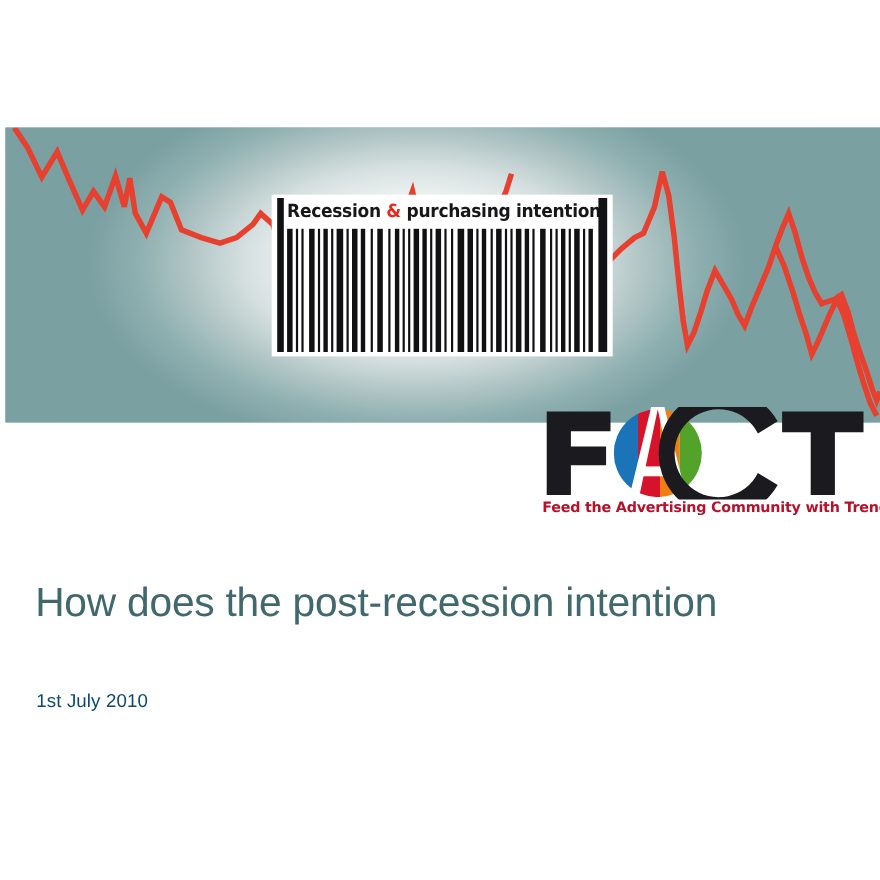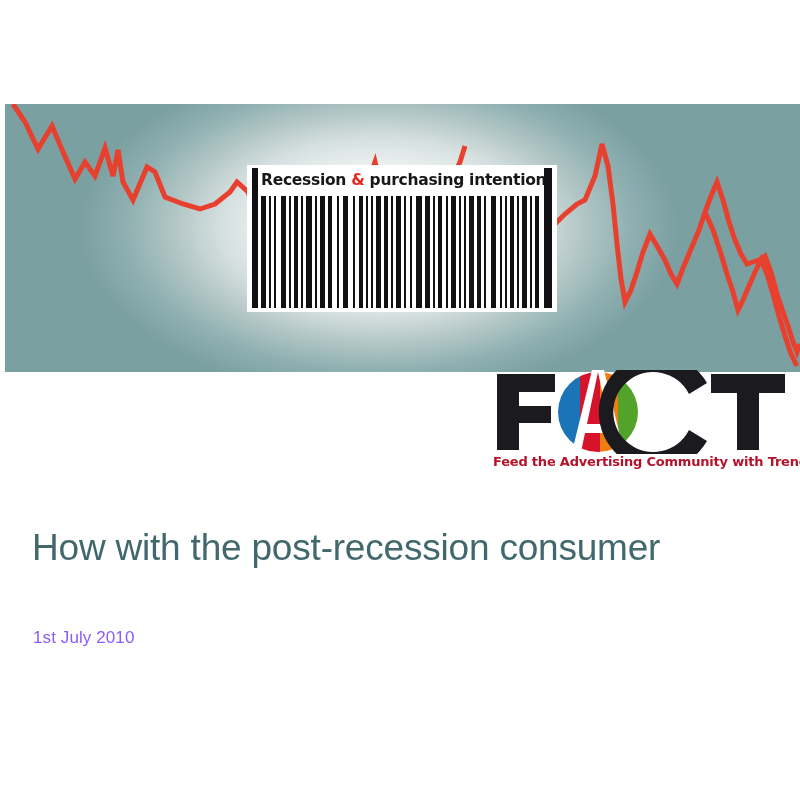--- a/index.html
+++ b/index.html
@@ -22,21 +22,21 @@
     left: 0; top: 0;
     width: 800px;
     height: 800px;
     background: #ffffff;
   }
 
   
   .banner {
     position: absolute;
     left: 5px;
-    top: 104px;
+    top: 116px;
     width: 795px;
     height: 268px;
     overflow: hidden;
     background:
       radial-gradient(ellipse 300px 170px at 47% 46%,
         #ffffff 0%, #fbfcfc 18%, #eff3f3 34%,
         #d6e0e0 52%, #b3c6c6 68%, #8fb0b1 84%, #7ba0a2 100%),
       linear-gradient(120deg, #67918f 0%, #719798 40%, #6e9596 100%);
     text-align: right;
   }
@@ -133,21 +133,21 @@
     color: #41696d;
     font-family: "Liberation Sans", sans-serif;
     font-weight: normal;
     letter-spacing: -0.2px;
   }
   .subtitle {
     position: absolute;
     left: 33px;
     top: 628px;
     font-size: 17px;
-    color: #8b5cf6;
+    color: #0c4a6e;
     font-family: "Liberation Sans", sans-serif;
     letter-spacing: 0.1px;
   }
 </style>
 </head>
 <body>
 
 <div class="slide">
 
   <div class="banner">
@@ -247,18 +247,18 @@
       </g>
 
       <path fill="#1b1b1f" d="M196,24 A40,40 0 1 0 196,60 L214,71 A58,58 0 1 1 214,13 Z"></path>
 
       <path fill="#1b1b1f" d="M218,4 H292 V23 H266 V80 H244 V23 H218 Z"></path>
     </svg>
     <div class="logo-tagline">Feed the Advertising Community with Trends</div>
   </div>
 
   <div class="title">
-    <div>How with the post-recession consumer</div>
+    <div>How does the post-recession intention</div>
   </div>
 
   <div class="subtitle">1st July 2010</div>
 
 </div>
 
 </body></html>

